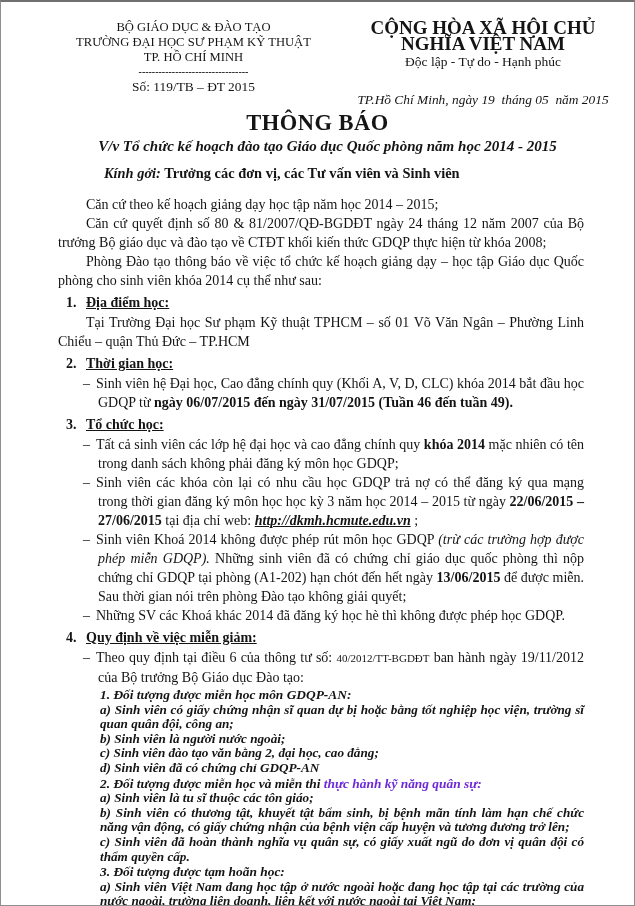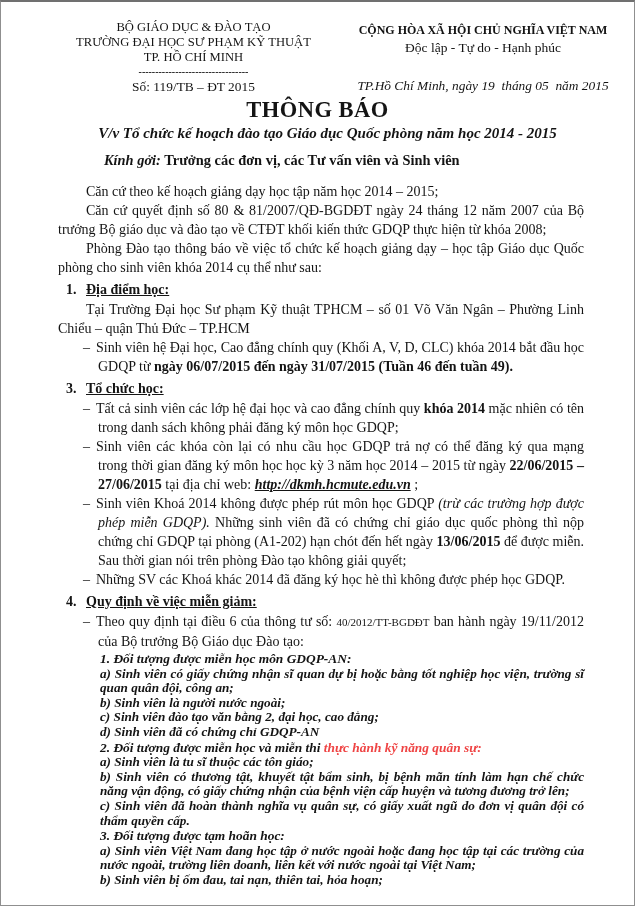--- a/index.html
+++ b/index.html
@@ -8,27 +8,27 @@
     width:635px; height:906px;
     box-sizing:border-box;
     background:#ffffff;
     border:1px solid #8f8f8f;
     border-top:2px solid #707070;
     overflow:hidden;
     font-family:"Liberation Serif","DejaVu Serif",serif;
     color:#141414;
   }
   
-  .header { display:flex; padding:18px 14px 0 40px;align-items:center; }
+  .header { display:flex; padding:18px 14px 0 40px; }
   .hleft { width:305px; text-align:center; }
   .hl-line { font-size:12.6px; line-height:15px; }
   .divider { font-size:10px; font-weight:bold; line-height:13px; letter-spacing:0; }
   .num-line { font-size:13.4px; line-height:16px; margin-top:1px; }
   .hright { flex:1; text-align:center; }
-  .hr1 { font-size:12px; font-weight:bold; line-height:16px; }
+  .hr1 { font-size:19px; font-weight:bold; line-height:16px; }
   .hr2 { font-size:13.5px; font-weight:normal; line-height:17px; margin-top:1px; }
   .hdate { font-size:13.4px; font-style:italic; margin-top:22px; }
   
   .title { text-align:center; font-size:22.5px; font-weight:bold; line-height:25px; margin-top:2px; letter-spacing:0.5px; }
   .subtitle { text-align:center; font-size:15px; font-weight:bold; font-style:italic; line-height:18px; margin-top:2px;padding-left:20px; }
   .salutation { margin:9px 0 0 103px; font-size:14.4px; line-height:18px; font-weight:bold; }
   .salutation .ri { font-style:italic; }
   
   .body { margin:13px 50px 0 57px; font-size:14px; line-height:19px; text-align:justify; }
   .block { margin:0; }
@@ -68,34 +68,35 @@
   <div class="title">THÔNG BÁO</div>
   <div class="subtitle">V/v Tổ chức kế hoạch đào tạo Giáo dục Quốc phòng năm học 2014 - 2015</div>
   <div class="salutation"><span class="ri">Kính gởi:</span><span> Trưởng các đơn vị, các Tư vấn viên và Sinh viên</span></div>
 
   <div class="body">
       <div class="block p"><span>Căn cứ theo kế hoạch giảng dạy học tập năm học 2014 – 2015;</span></div>
       <div class="block p"><span>Căn cứ quyết định số 80 &amp; 81/2007/QĐ-BGDĐT ngày 24 tháng 12 năm 2007 của Bộ trưởng Bộ giáo dục và đào tạo về CTĐT khối kiến thức GDQP thực hiện từ khóa 2008;</span></div>
       <div class="block p"><span>Phòng Đào tạo thông báo về việc tổ chức kế hoạch giảng dạy – học tập Giáo dục Quốc phòng cho sinh viên khóa 2014 cụ thể như sau:</span></div>
       <div class="block h"><span class="h-num">1.</span><span class="h-text"><span>Địa điểm học:</span></span></div>
       <div class="block p"><span>Tại Trường Đại học Sư phạm Kỹ thuật TPHCM – số 01 Võ Văn Ngân – Phường Linh Chiểu – quận Thủ Đức – TP.HCM</span></div>
+      <div class="block h"><span class="h-num">2.</span><span class="h-text"><span>Thời gian học:</span></span></div>
       <div class="block dash"><span class="dash-marker">–</span><span>Sinh viên hệ Đại học, Cao đẳng chính quy (Khối A, V, D, CLC) khóa 2014 bắt đầu học GDQP từ </span><span class="rb">ngày 06/07/2015 đến ngày 31/07/2015 (Tuần 46 đến tuần 49).</span></div>
       <div class="block h"><span class="h-num">3.</span><span class="h-text"><span>Tổ chức học:</span></span></div>
       <div class="block dash"><span class="dash-marker">–</span><span>Tất cả sinh viên các lớp hệ đại học và cao đẳng chính quy </span><span class="rb">khóa 2014</span><span> mặc nhiên có tên trong danh sách không phải đăng ký môn học GDQP;</span></div>
       <div class="block dash"><span class="dash-marker">–</span><span>Sinh viên các khóa còn lại có nhu cầu học GDQP trả nợ có thể đăng ký qua mạng trong thời gian đăng ký môn học học kỳ 3 năm học 2014 – 2015 từ ngày </span><span class="rb">22/06/2015 – 27/06/2015</span><span> tại địa chỉ web: </span><span class="rb ri ru">http://dkmh.hcmute.edu.vn</span><span> ;</span></div>
       <div class="block dash"><span class="dash-marker">–</span><span>Sinh viên Khoá 2014 không được phép rút môn học GDQP </span><span class="ri">(trừ các trường hợp được phép miễn GDQP).</span><span> Những sinh viên đã có chứng chỉ giáo dục quốc phòng thì nộp chứng chỉ GDQP tại phòng (A1-202) hạn chót đến hết ngày </span><span class="rb">13/06/2015</span><span> để được miễn. Sau thời gian nói trên phòng Đào tạo không giải quyết;</span></div>
       <div class="block dash"><span class="dash-marker">–</span><span>Những SV các Khoá khác 2014 đã đăng ký học hè thì không được phép học GDQP.</span></div>
       <div class="block h"><span class="h-num">4.</span><span class="h-text"><span>Quy định về việc miễn giảm:</span></span></div>
       <div class="block dash"><span class="dash-marker">–</span><span>Theo quy định tại điều 6 của thông tư số: </span><span class="rsm">40/2012/TT-BGDĐT</span><span> ban hành ngày 19/11/2012 của Bộ trưởng Bộ Giáo dục Đào tạo:</span></div>
       <div class="block sh"><span>1. Đối tượng được miễn học môn GDQP-AN:</span></div>
       <div class="block si"><span>a) Sinh viên có giấy chứng nhận sĩ quan dự bị hoặc bằng tốt nghiệp học viện, trường sĩ quan quân đội, công an;</span></div>
       <div class="block si"><span>b) Sinh viên là người nước ngoài;</span></div>
       <div class="block si"><span>c) Sinh viên đào tạo văn bằng 2, đại học, cao đẳng;</span></div>
       <div class="block si"><span>d) Sinh viên đã có chứng chỉ GDQP-AN</span></div>
-      <div class="block sh"><span>2. Đối tượng được miễn học và miễn thi </span><span style="color: #ef4444;">thực hành kỹ năng quân sự:</span></div>
+      <div class="block sh"><span>2. Đối tượng được miễn học và miễn thi </span><span style="color: #6d28d9;">thực hành kỹ năng quân sự:</span></div>
       <div class="block si"><span>a) Sinh viên là tu sĩ thuộc các tôn giáo;</span></div>
       <div class="block si"><span>b) Sinh viên có thương tật, khuyết tật bẩm sinh, bị bệnh mãn tính làm hạn chế chức năng vận động, có giấy chứng nhận của bệnh viện cấp huyện và tương đương trở lên;</span></div>
       <div class="block si"><span>c) Sinh viên đã hoàn thành nghĩa vụ quân sự, có giấy xuất ngũ do đơn vị quân đội có thẩm quyền cấp.</span></div>
       <div class="block sh"><span>3. Đối tượng được tạm hoãn học:</span></div>
       <div class="block si"><span>a) Sinh viên Việt Nam đang học tập ở nước ngoài hoặc đang học tập tại các trường của nước ngoài, trường liên doanh, liên kết với nước ngoài tại Việt Nam;</span></div>
       <div class="block si"><span>b) Sinh viên bị ốm đau, tai nạn, thiên tai, hỏa hoạn;</span></div>
     </div>
 </div>
 
 </body></html>

